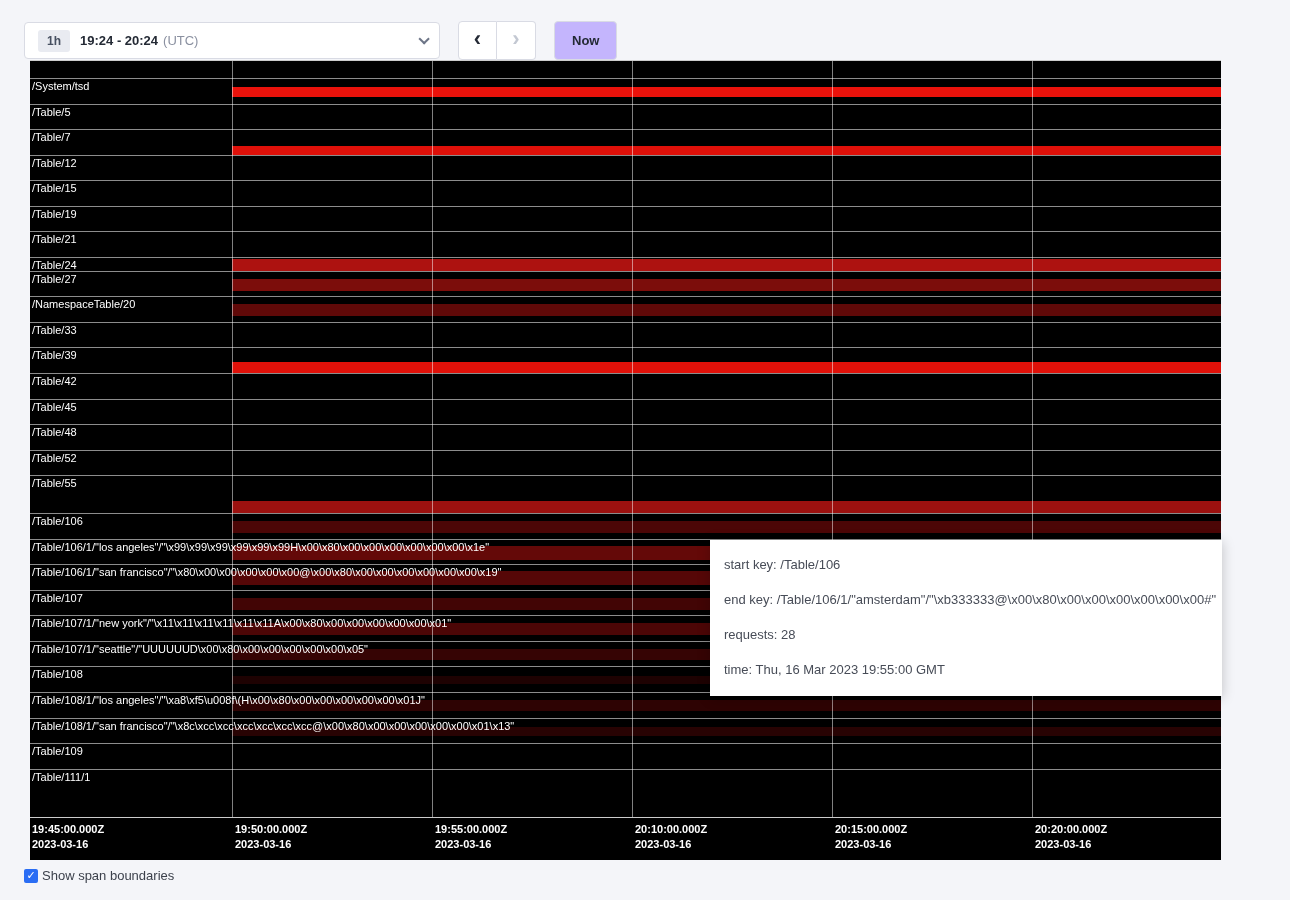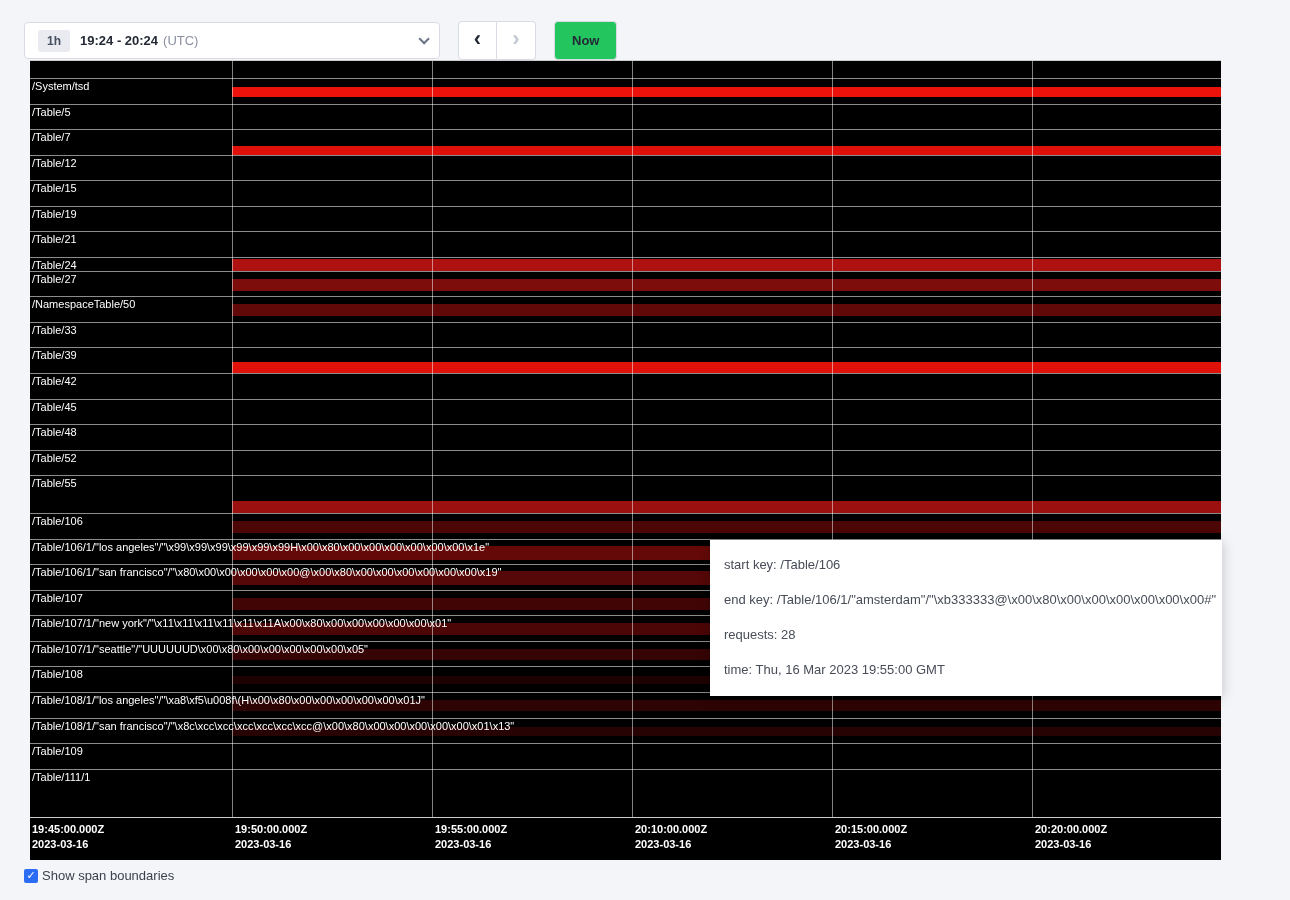--- a/index.html
+++ b/index.html
@@ -13,21 +13,21 @@
   .range-badge { background:#e9ebf1; border-radius:3px; padding:4px 9px; font-size:12px; font-weight:bold; color:#475061; }
   .range-label { font-size:13px; font-weight:bold; color:#242a35; }
   .range-suffix { font-size:13px; color:#8a90a0; margin-left:-5px; }
   .chevron-down { margin-left:auto; width:8px; height:8px; border-right:2px solid #6d7587; border-bottom:2px solid #6d7587;
     transform:rotate(45deg) translateY(-3px); }
   .nav-group { display:flex; margin-left:18px; }
   .nav-btn { width:39px; height:39px; background:#fff; border:1px solid #d9dbe4; display:flex; align-items:center;
     justify-content:center; font-size:22px; font-weight:bold; color:#242a35; cursor:pointer; line-height:1; padding-bottom:4px; }
   .nav-prev { border-radius:4px 0 0 4px; }
   .nav-next { border-radius:0 4px 4px 0; border-left:none; color:#c3c8d2; }
-  .now-btn { height:39px; margin-left:18px; padding:0 17px; background:#22c55e; border:1px solid #d9dbe4; border-radius:4px;
+  .now-btn { height:39px; margin-left:18px; padding:0 17px; background:#c4b5fd; border:1px solid #d9dbe4; border-radius:4px;
     font-size:13px; font-weight:bold; color:#242a35; cursor:pointer; font-family:"Liberation Sans",sans-serif; }
 
   
   .kv-canvas { position:absolute; left:30px; top:60px; width:1191px; height:800px; background:#000; }
   .kv-plot { position:absolute; left:0; right:0; top:0; bottom:42px; border-top:1px solid rgba(255,255,255,.8);
     border-bottom:1px solid rgba(255,255,255,.8); overflow:hidden; }
   .kv-rows { position:absolute; top:17px; left:0; right:0;text-align:center; }
   .kv-row { position:relative; border-top:1px solid rgba(255,255,255,.55); }
   .kv-label { position:absolute; top:1px; left:2px; color:#fff; font-size:11px; white-space:nowrap; z-index:2; }
   .kv-band { position:absolute; left:202px; right:0; z-index:1; }
@@ -97,21 +97,21 @@
           </div>
           <div class="kv-row" style="height: 14px;">
             <span class="kv-label">/Table/24</span>
             <div class="kv-band" style="height: 12px; background: rgb(173, 18, 16); bottom: 0px;"></div>
           </div>
           <div class="kv-row" style="height: 25.5517px;">
             <span class="kv-label">/Table/27</span>
             <div class="kv-band" style="height: 12px; background: rgb(124, 13, 11); top: 6.77586px;"></div>
           </div>
           <div class="kv-row" style="height: 25.5517px;">
-            <span class="kv-label">/NamespaceTable/50</span>
+            <span class="kv-label">/NamespaceTable/20</span>
             <div class="kv-band" style="height: 12px; background: rgb(96, 9, 8); top: 6.77586px;"></div>
           </div>
           <div class="kv-row" style="height: 25.5517px;">
             <span class="kv-label">/Table/33</span>
           </div>
           <div class="kv-row" style="height: 25.5517px;">
             <span class="kv-label">/Table/39</span>
             <div class="kv-band" style="height: 11px; background: rgb(224, 17, 9); bottom: 0px;"></div>
           </div>
           <div class="kv-row" style="height: 25.5517px; padding-left: 28px;">

